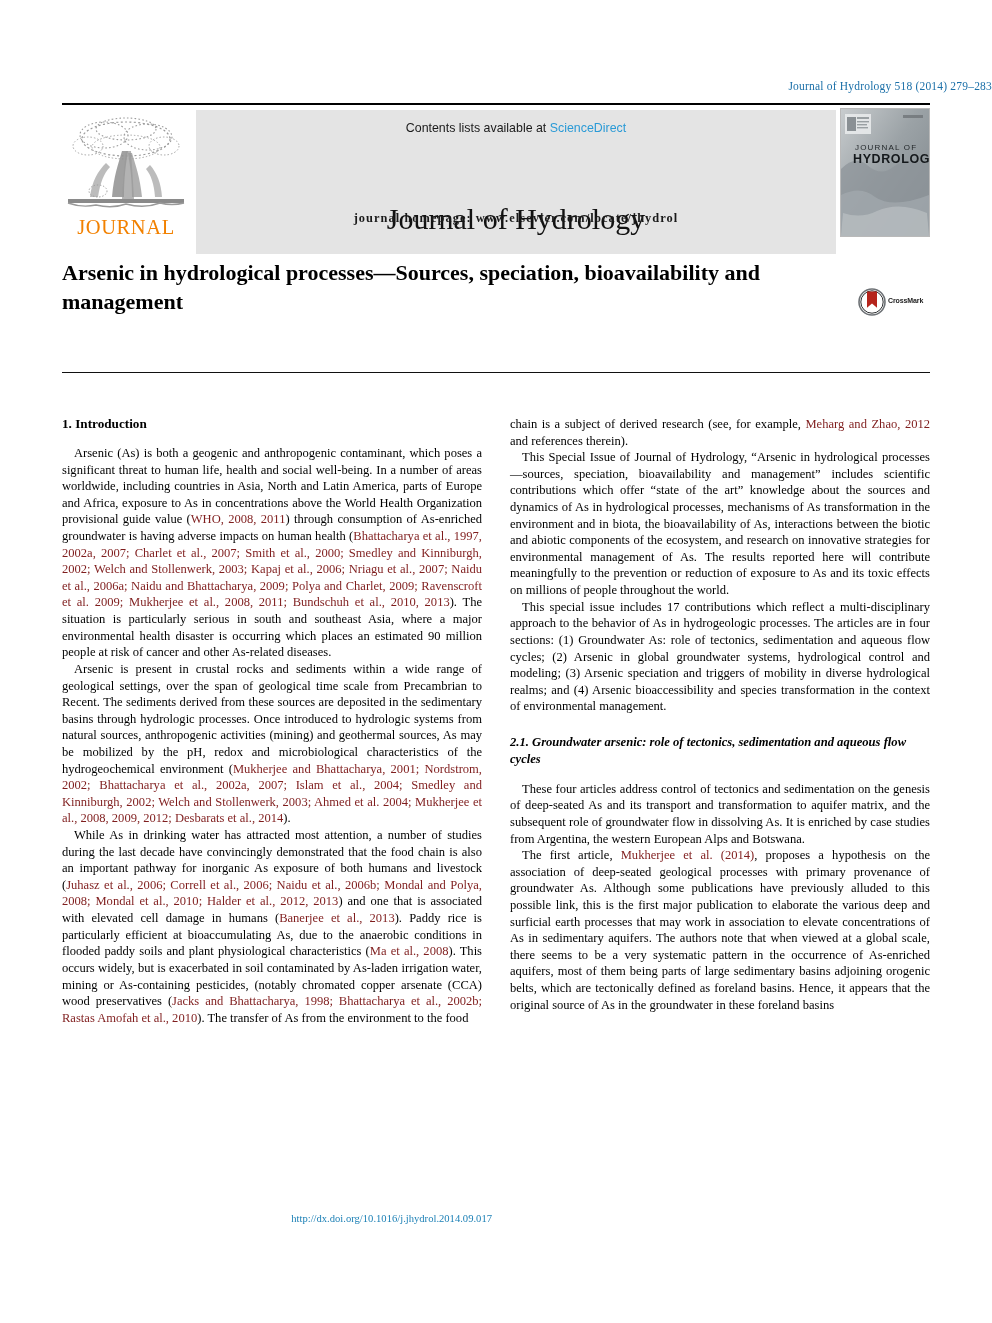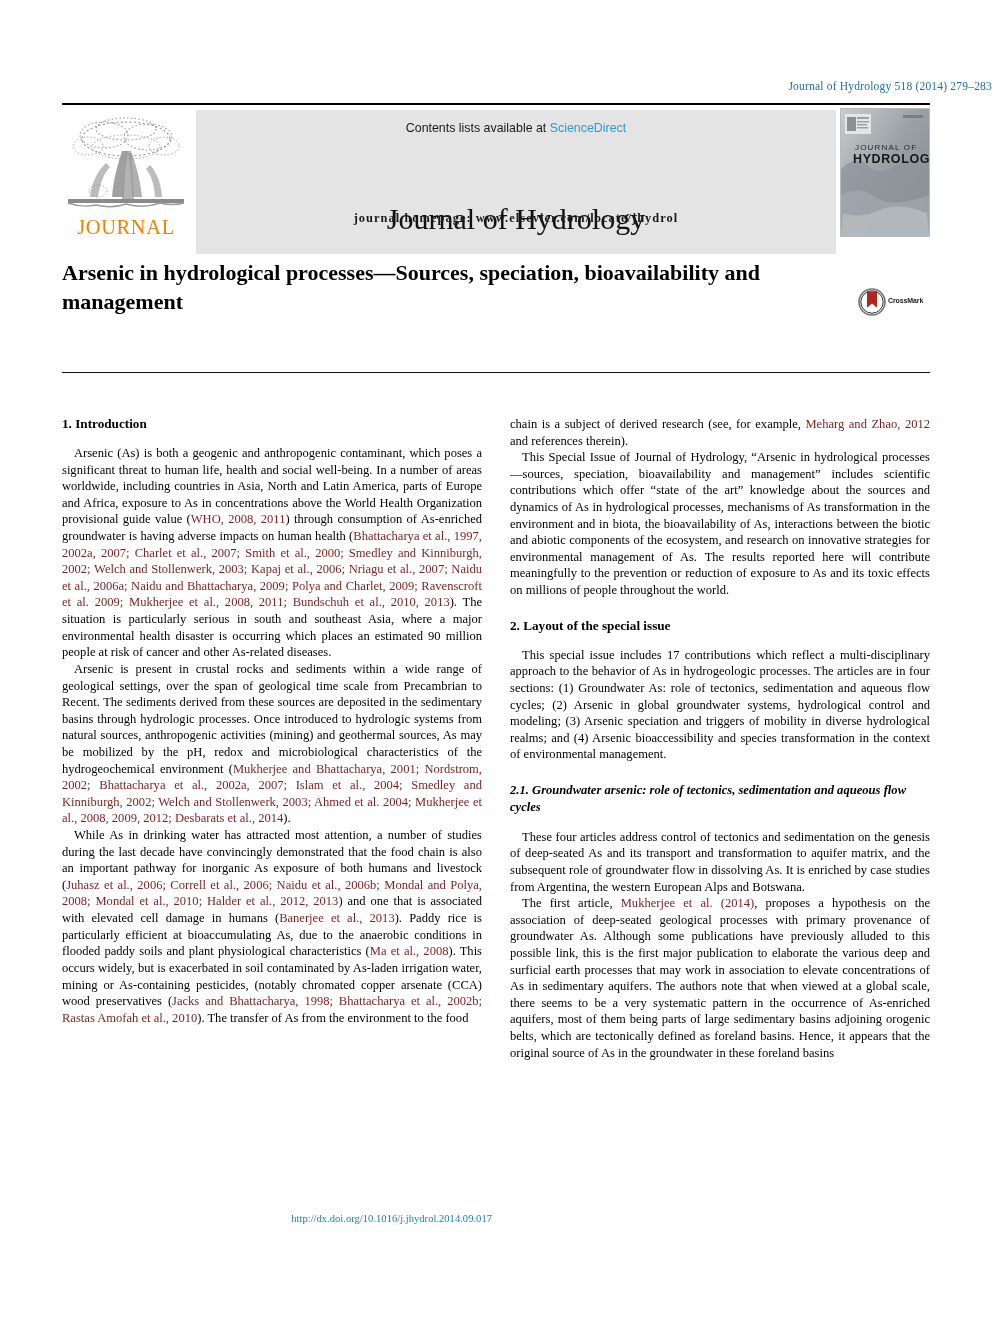--- a/index.html
+++ b/index.html
@@ -317,21 +317,20 @@
       <p><span>Arsenic is present in crustal rocks and sediments within a wide range of geological settings, over the span of geological time scale from Precambrian to Recent. The sediments derived from these sources are deposited in the sedimentary basins through hydrologic processes. Once introduced to hydrologic systems from natural sources, anthropogenic activities (mining) and geothermal sources, As may be mobilized by the pH, redox and microbiological characteristics of the hydrogeochemical environment (</span><span class="ref">Mukherjee and Bhattacharya, 2001; Nordstrom, 2002; Bhattacharya et al., 2002a, 2007; Islam et al., 2004; Smedley and Kinniburgh, 2002; Welch and Stollenwerk, 2003; Ahmed et al. 2004; Mukherjee et al., 2008, 2009, 2012; Desbarats et al., 2014</span><span>).</span></p>
 
       <p><span>While As in drinking water has attracted most attention, a number of studies during the last decade have convincingly demonstrated that the food chain is also an important pathway for inorganic As exposure of both humans and livestock (</span><span class="ref">Juhasz et al., 2006; Correll et al., 2006; Naidu et al., 2006b; Mondal and Polya, 2008; Mondal et al., 2010; Halder et al., 2012, 2013</span><span>) and one that is associated with elevated cell damage in humans (</span><span class="ref">Banerjee et al., 2013</span><span>). Paddy rice is particularly efficient at bioaccumulating As, due to the anaerobic conditions in flooded paddy soils and plant physiological characteristics (</span><span class="ref">Ma et al., 2008</span><span>). This occurs widely, but is exacerbated in soil contaminated by As-laden irrigation water, mining or As-containing pesticides, (notably chromated copper arsenate (CCA) wood preservatives (</span><span class="ref">Jacks and Bhattacharya, 1998; Bhattacharya et al., 2002b; Rastas Amofah et al., 2010</span><span>). The transfer of As from the environment to the food</span></p>
     </div>
 
     <div class="col col-right">
       <p class="no-indent"><span>chain is a subject of derived research (see, for example, </span><span class="ref">Meharg and Zhao, 2012</span><span> and references therein).</span></p>
 
       <p>This Special Issue of Journal of Hydrology, “Arsenic in hydrological processes—sources, speciation, bioavailability and management” includes scientific contributions which offer “state of the art” knowledge about the sources and dynamics of As in hydrological processes, mechanisms of As transformation in the environment and in biota, the bioavailability of As, interactions between the biotic and abiotic components of the ecosystem, and research on innovative strategies for environmental management of As. The results reported here will contribute meaningfully to the prevention or reduction of exposure to As and its toxic effects on millions of people throughout the world.</p>
 
-      <h2 class="spaced-top">2. Layout of the special issue</h2>
 
       <p>This special issue includes 17 contributions which reflect a multi-disciplinary approach to the behavior of As in hydrogeologic processes. The articles are in four sections: (1) Groundwater As: role of tectonics, sedimentation and aqueous flow cycles; (2) Arsenic in global groundwater systems, hydrological control and modeling; (3) Arsenic speciation and triggers of mobility in diverse hydrological realms; and (4) Arsenic bioaccessibility and species transformation in the context of environmental management.</p>
 
       <h3>2.1. Groundwater arsenic: role of tectonics, sedimentation and aqueous flow cycles</h3>
 
       <p>These four articles address control of tectonics and sedimentation on the genesis of deep-seated As and its transport and transformation to aquifer matrix, and the subsequent role of groundwater flow in dissolving As. It is enriched by case studies from Argentina, the western European Alps and Botswana.</p>
 
       <p><span>The first article, </span><span class="ref">Mukherjee et al. (2014)</span><span>, proposes a hypothesis on the association of deep-seated geological processes with primary provenance of groundwater As. Although some publications have previously alluded to this possible link, this is the first major publication to elaborate the various deep and surficial earth processes that may work in association to elevate concentrations of As in sedimentary aquifers. The authors note that when viewed at a global scale, there seems to be a very systematic pattern in the occurrence of As-enriched aquifers, most of them being parts of large sedimentary basins adjoining orogenic belts, which are tectonically defined as foreland basins. Hence, it appears that the original source of As in the groundwater in these foreland basins</span></p>
     </div>
   </div>

